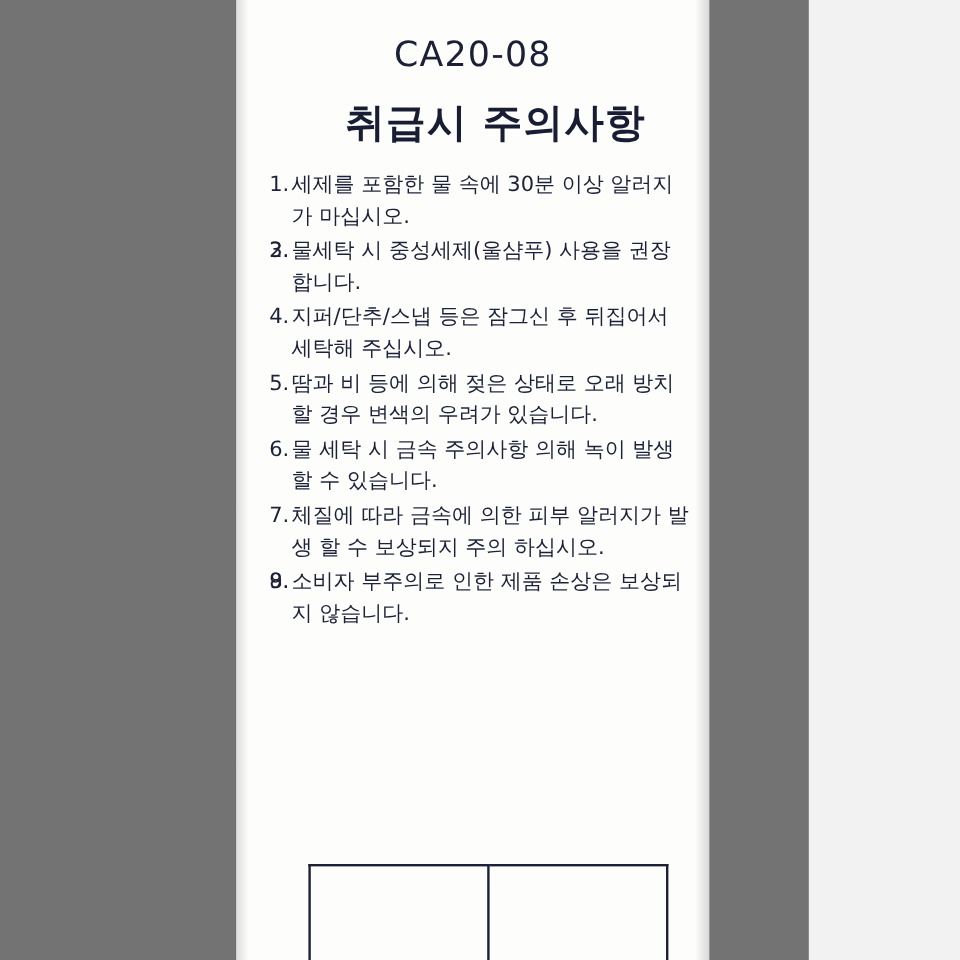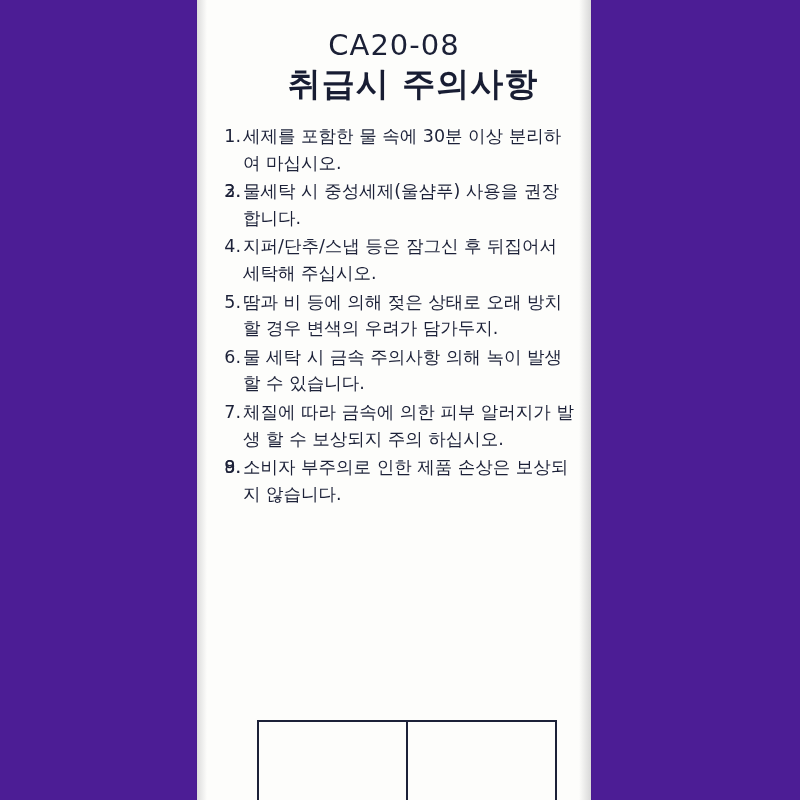--- a/index.html
+++ b/index.html
@@ -8,23 +8,23 @@
   }
   body {
     width: 800px;
     height: 800px;
     background: #f2f2f2;
     font-family: "Liberation Sans", sans-serif;
     overflow: hidden;
   }
   #page {
     position: relative;
-    width: 800px;
+    width: 674px;
     height: 800px;
-    background: #4c1d95;
+    background: #737373;
   }
   
   #label-strip {
     position: absolute;
     left: 197px;
     top: 0;
     width: 394px;
     height: 800px;
     background: #fdfdfb;
     box-shadow: 0 0 0 1px rgba(0,0,0,0.04);
@@ -58,20 +58,21 @@
     color: #1b2036;
     margin-top: 28px;
     font-family: "DejaVu Sans", sans-serif;
   }
   .title {
     text-align: center;
     font-size: 33px;
     font-weight: bold;
     letter-spacing: 1px;
     color: #181d33;
+    margin-top: 18px;
     font-family: "DejaVu Sans", sans-serif;
     padding-left: 38px;
   }
   ol.notes {
     margin: 16px 0 0 0;
     padding: 0;
     list-style: none;
     font-family: "DejaVu Sans", sans-serif;
   }
   ol.notes li {
@@ -114,25 +115,25 @@
 </style>
 </head>
 <body>
 
 <div id="page">
   <div id="label-strip">
     <div id="label-content">
       <div class="code">CA20-08</div>
       <div class="title">취급시 주의사항</div>
       <ol class="notes" id="notes-list">
-          <li><span class="num">1.</span><span class="txt">세제를 포함한 물 속에 30분 이상 분리하여 마십시오.</span></li>
+          <li><span class="num">1.</span><span class="txt">세제를 포함한 물 속에 30분 이상 알러지가 마십시오.</span></li>
           <li><span class="num">2.</span></li>
           <li><span class="num">3.</span><span class="txt">물세탁 시 중성세제(울샴푸) 사용을 권장 합니다.</span></li>
           <li><span class="num">4.</span><span class="txt">지퍼/단추/스냅 등은 잠그신 후 뒤집어서 세탁해 주십시오.</span></li>
-          <li><span class="num">5.</span><span class="txt">땀과 비 등에 의해 젖은 상태로 오래 방치 할 경우 변색의 우려가 담가두지.</span></li>
+          <li><span class="num">5.</span><span class="txt">땀과 비 등에 의해 젖은 상태로 오래 방치 할 경우 변색의 우려가 있습니다.</span></li>
           <li><span class="num">6.</span><span class="txt">물 세탁 시 금속 주의사항 의해 녹이 발생 할 수 있습니다.</span></li>
           <li><span class="num">7.</span><span class="txt">체질에 따라 금속에 의한 피부 알러지가 발생 할 수 보상되지 주의 하십시오.</span></li>
           <li><span class="num">8.</span></li>
           <li><span class="num">9.</span><span class="txt">소비자 부주의로 인한 제품 손상은 보상되지 않습니다.</span></li>
         </ol>
       <div id="boxes">
         <div class="box"></div>
         <div class="box"></div>
       </div>
     </div>

